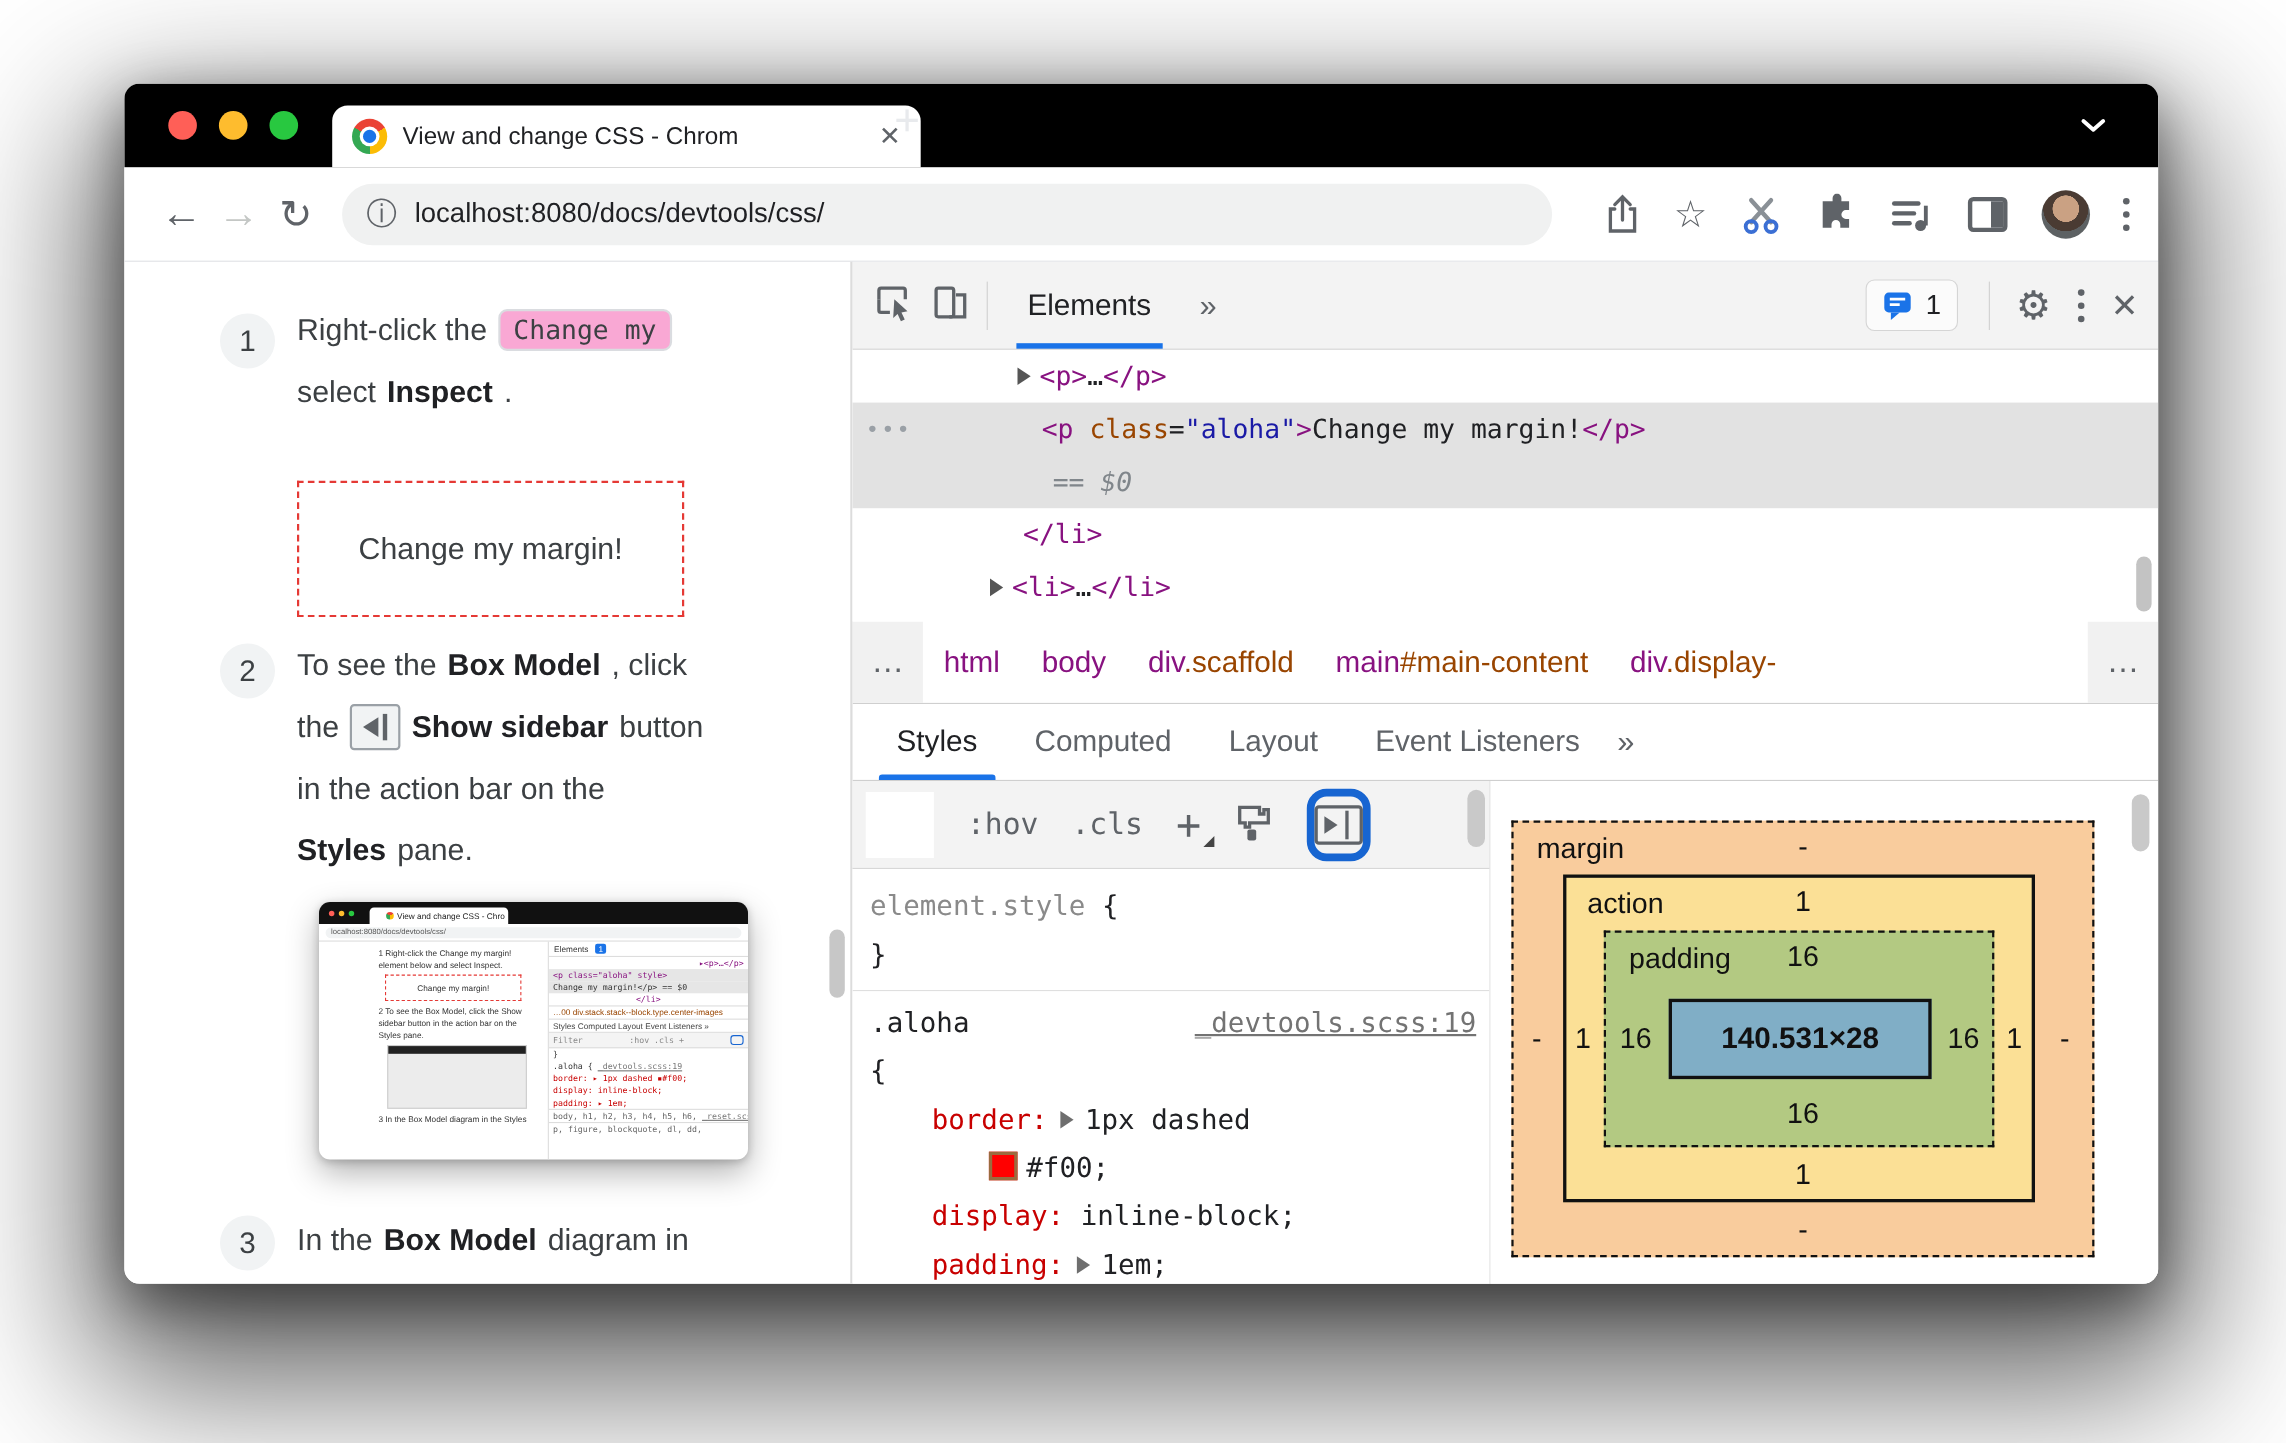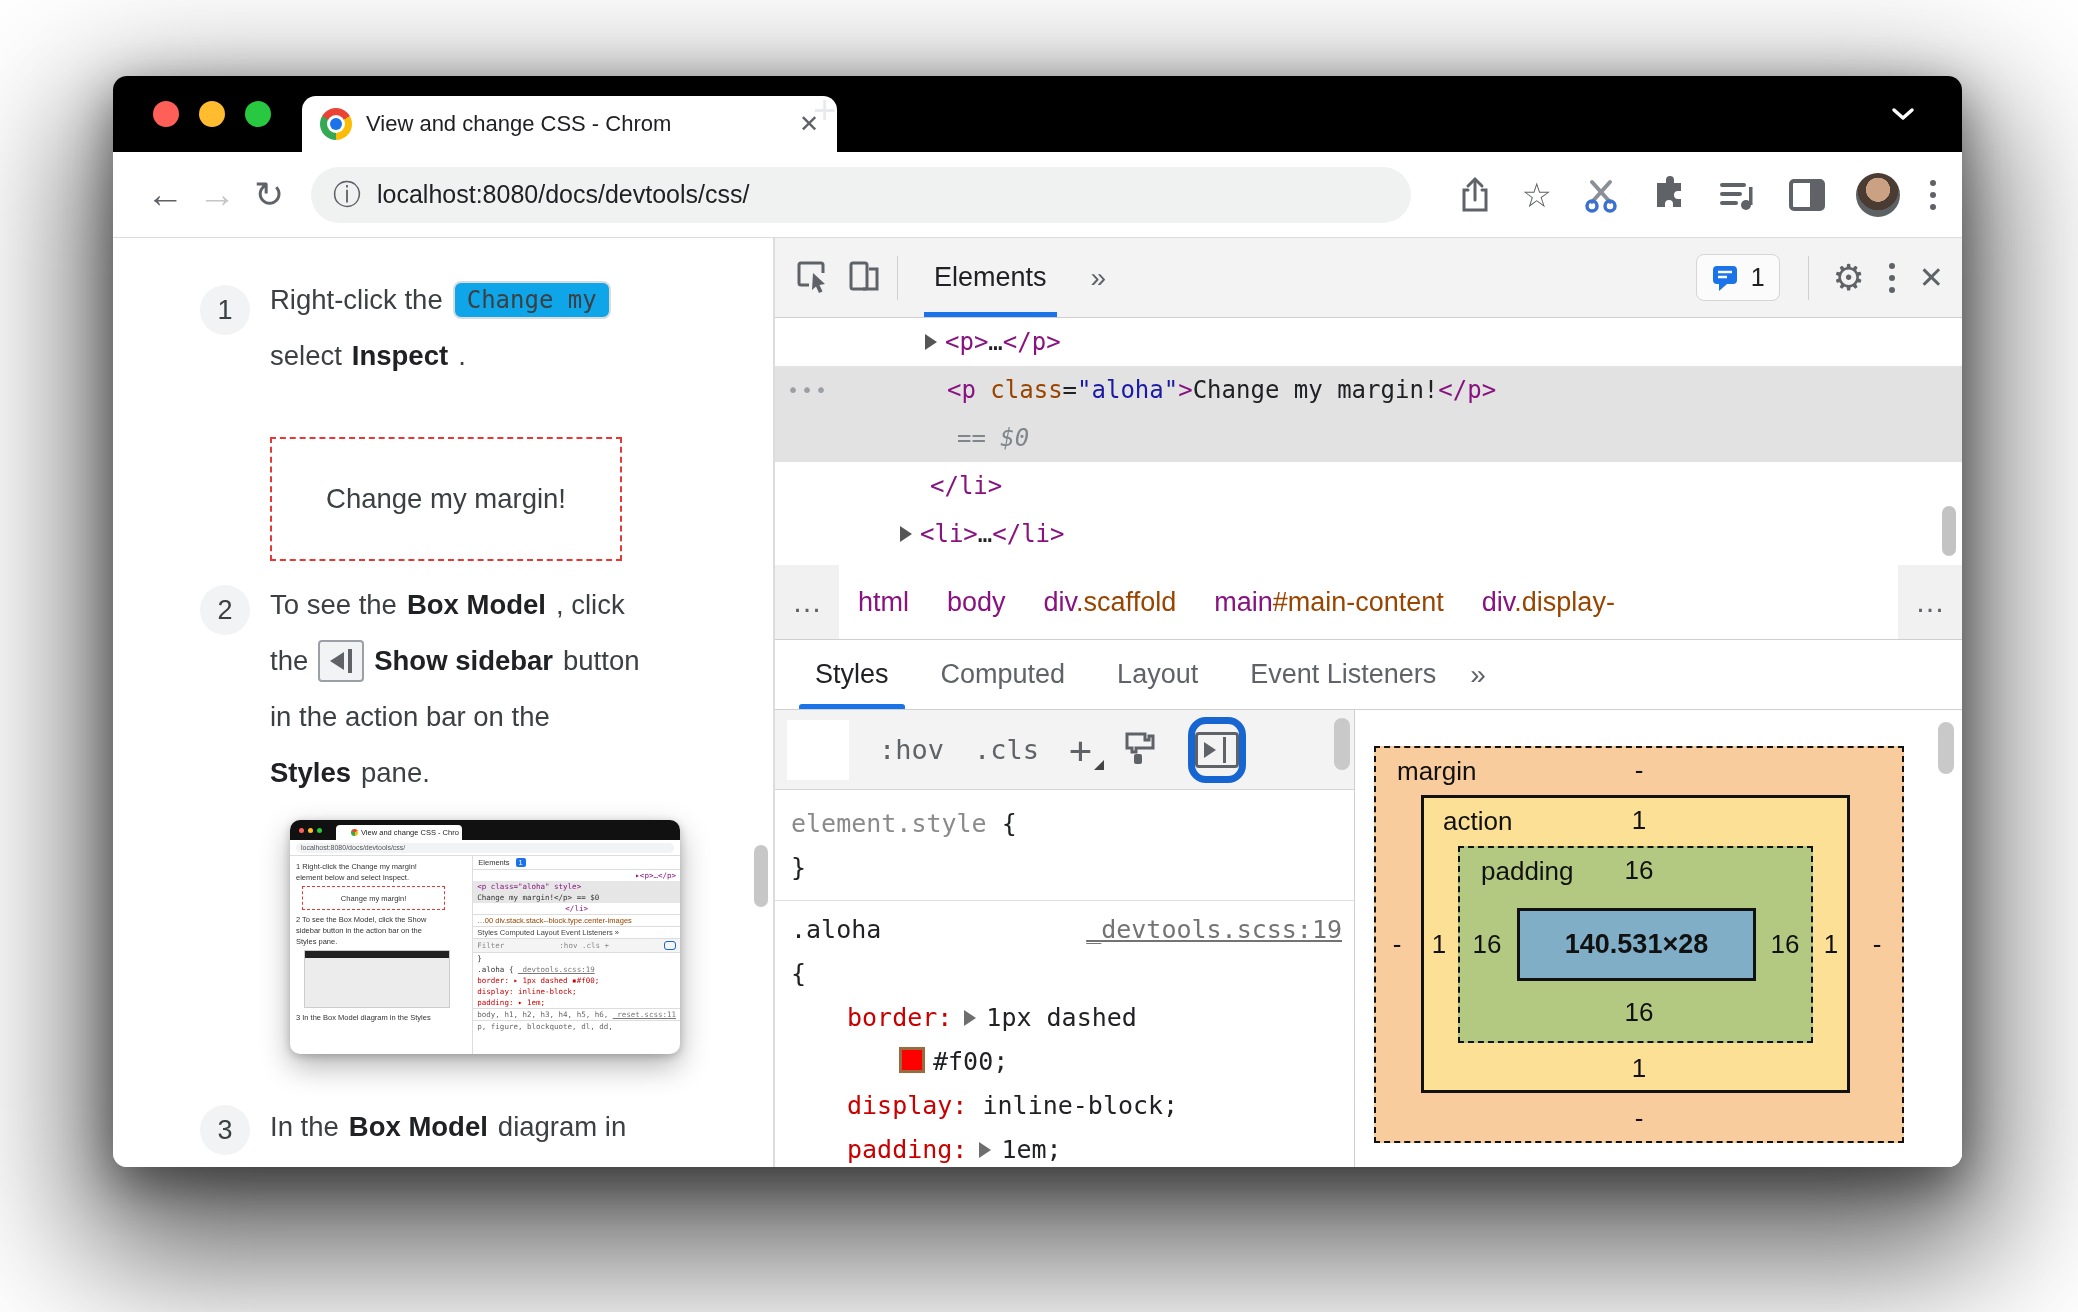--- a/index.html
+++ b/index.html
@@ -41,21 +41,21 @@
   .vdots i { width:6px; height:6px; border-radius:50%; background:#5f6368; }
 
   
   .content { display:flex; height:929px; }
   .left-pane { width:662px; position:relative; border-right:2px solid #dcdcdc; background:#fff; overflow:hidden; }
   .step-circle { position:absolute; width:50px; height:50px; border-radius:50%; background:#f1f3f4; color:#3c4043;
                  font-size:27px; display:flex; align-items:center; justify-content:center; }
   .stext { position:absolute; left:157px; font-size:27.5px; color:#3c4043; white-space:nowrap; }
   .stext .ln { height:56px; display:flex; align-items:center; gap:10px; }
   .stext b { color:#202124; }
-  .chip { font-family:"DejaVu Sans Mono",monospace; font-size:24px; color:#3c4043; background:#0ea5e9;
+  .chip { font-family:"DejaVu Sans Mono",monospace; font-size:24px; color:#3c4043; background:#f9a8d4;
           border:2px solid #dadce0; border-radius:8px; padding:3px 12px; }
   .mini-sidebar-ic { width:46px; height:42px; background:#f1f3f4; border:2px solid #9aa0a6; border-radius:4px;
                      display:inline-flex; align-items:center; justify-content:center; gap:4px; }
   .mini-sidebar-ic .tri-l { width:0;height:0;border-top:9px solid transparent;border-bottom:9px solid transparent;border-right:14px solid #5f6368; }
   .mini-sidebar-ic .bar { width:4px; height:24px; background:#5f6368; }
   .demo-box { position:absolute; left:157px; top:199px; width:352px; height:124px; border:2px dashed #e53935;
               display:flex; align-items:center; justify-content:center; font-size:27.5px; color:#3c4043; }
   .lp-scroll { position:absolute; right:5px; top:607px; width:14px; height:62px; background:#c7c7c7; border-radius:7px; }
 
   
@@ -137,21 +137,21 @@
   .th-strip { height:20px; background:#111; position:relative; }
   .th-dots { position:absolute; left:9px; top:8px; display:flex; gap:4px; }
   .th-dots i { width:5px; height:5px; border-radius:50%; }
   .th-tab { position:absolute; left:46px; top:5px; width:126px; height:15px; background:#fff; border-radius:4px 4px 0 0;
             display:flex; align-items:center; gap:3px; padding:0 15px; font-size:7.5px; color:#222; white-space:nowrap; overflow:hidden; }
   .th-logo { width:7px; height:7px; border-radius:50%; flex:none;
              background:conic-gradient(from -60deg,#ea4335 0 120deg,#fbbc05 120deg 240deg,#34a853 240deg 360deg); }
   .th-toolbar { height:16px; background:#fff; border-bottom:1px solid #ddd; display:flex; align-items:center; gap:4px; padding:0 6px; }
   .th-omni { flex:1; height:10px; background:#f1f3f4; border-radius:5px; font-size:7px; color:#555; padding:0 5px; line-height:10px;
              white-space:nowrap; overflow:hidden; }
-  .th-body { display:flex; height:198px; }
+  .th-body { display:flex; height:198px;margin-left:48px; }
   .th-left { width:47%; border-right:1px solid #ddd; padding:5px 6px; line-height:11px; font-size:7.5px; overflow:hidden; }
   .th-minibox { width:84%; height:24px; border:1px dashed #e53935; margin:3px 0 4px 6px; display:flex; align-items:center; justify-content:center; }
   .th-shot { width:86%; height:58px; background:#ececec; border:1px solid #ccc; margin:3px 0 4px 8px; position:relative; }
   .th-shot::before { content:""; position:absolute; left:0; top:0; right:0; height:7px; background:#222; }
   .th-right { flex:1; font-family:"DejaVu Sans Mono",monospace; font-size:7.5px; overflow:hidden; }
   .th-row { padding:1px 4px; white-space:nowrap; overflow:hidden; }
   .th-dt-bar { height:14px; border-bottom:1px solid #ddd; display:flex; align-items:center; gap:6px; padding:0 5px;
                font-family:"Liberation Sans",sans-serif; color:#333; }
   .th-badge { background:#1a73e8; color:#fff; border-radius:2px; padding:0 3px; }
   .th-sel { background:#e6e6e6; }

